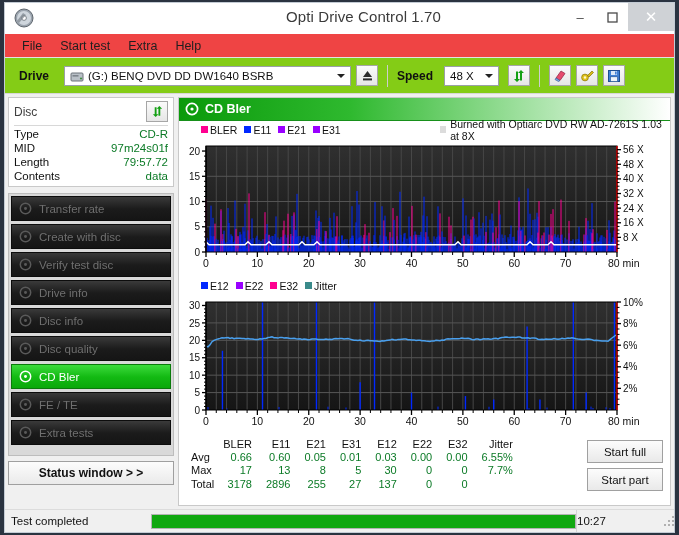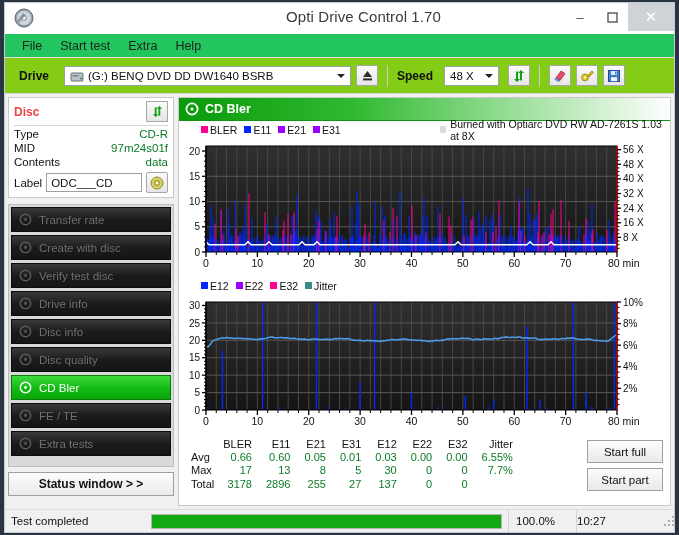--- a/index.html
+++ b/index.html
@@ -28,21 +28,21 @@
   }
   #app-icon{
     position:absolute;left:8px;top:4px;width:22px;height:22px;
   }
   .winbtns{position:absolute;right:0;top:0;display:flex;height:30px;}
   .winbtn{width:32px;height:28px;display:flex;align-items:center;justify-content:center;
           font-size:13px;color:#4a4a4a;}
   .winbtn.close{width:46px;background:#cfd2d6;color:#ffffff;font-size:15px;}
   
   #menubar{
-    height:23px;background:#22c55e;display:flex;align-items:center;
+    height:23px;background:#ef4444;display:flex;align-items:center;
     padding-left:8px;flex:none;border-bottom:1px solid #e2e2e2;
   }
   .menuitem{font-size:12.5px;color:#1f1f1f;padding:2px 9px;}
   
   #drivebar{
     height:35px;flex:none;background:#84cc16;display:flex;align-items:center;
     padding:0 6px;gap:5px;border-bottom:1px solid #d8d8d8;
   }
   #drivebar .lbl{font-size:12px;font-weight:bold;color:#111;margin:0 10px 0 8px;}
   .combo{
@@ -62,21 +62,21 @@
   .sep{width:1px;height:22px;background:#cdcdcd;margin:0 4px;}
   
   #bodyrow{flex:1;display:flex;padding:3px;gap:4px;min-height:0;}
   
   #left{width:166px;display:flex;flex-direction:column;flex:none;}
   #disc-box{
     background:#fff;border:1px solid #c9c9c9;box-sizing:border-box;padding:3px 5px 4px 5px;
   }
   #disc-head{display:flex;align-items:center;justify-content:space-between;
              border-bottom:1px solid #d8d8d8;padding-bottom:3px;}
-  #disc-head .t{font-size:12px;font-weight:bold;color:#ef4444;}
+  #disc-head .t{font-size:12px;font-weight:normal;color:#404040;}
   .disc-row{display:flex;justify-content:space-between;font-size:11.5px;margin-top:2px;}
   .disc-row .k{color:#111;}
   .disc-row .v{color:#0b7a26;}
   #label-row{display:flex;align-items:center;gap:4px;margin-top:4px;}
   #label-row .k{font-size:11.5px;color:#111;}
   #label-input{flex:1;height:19px;background:#fff;border:1px solid #9aa0a6;
                font-size:11.5px;color:#111;display:flex;align-items:center;padding-left:4px;box-sizing:border-box;}
   
   #nav{margin-top:6px;background:#d9d9d9;border:1px solid #bdbdbd;padding:2px;box-sizing:border-box;}
   .navbtn{
@@ -232,33 +232,26 @@
         </div>
         <div class="disc-row">
           <span class="k">Type</span>
           <span class="v">CD-R</span>
         </div>
         <div class="disc-row">
           <span class="k">MID</span>
           <span class="v">97m24s01f</span>
         </div>
         <div class="disc-row">
+          <span class="k">Length</span>
+          <span class="v">79:57.72</span>
+        </div>
+        <div class="disc-row">
           <span class="k">Contents</span>
           <span class="v">data</span>
-        </div>
-        <div id="label-row">
-          <span class="k">Label</span>
-          <span id="label-input">ODC___CD</span>
-          <span class="tbtn" style="border-radius:2px;">
-            <svg width="14" height="14" viewBox="0 0 14 14">
-              <circle cx="7" cy="7" r="6" fill="#d9d36a" stroke="#8d8a32"></circle>
-              <circle cx="7" cy="7" r="3.4" fill="#b5ae3e"></circle>
-              <circle cx="7" cy="7" r="1.3" fill="#ffffff"></circle>
-            </svg>
-          </span>
         </div>
       </div>
 
       <div id="nav">
         <div class="navbtn">
           <svg width="13" height="13" viewBox="0 0 14 14">
               <circle cx="7" cy="7" r="5.6" fill="none" stroke="#5a5a5a" stroke-width="1.6"></circle>
               <circle cx="7" cy="7" r="1.6" fill="#5a5a5a"></circle>
             </svg>
           <span>Transfer rate</span>
@@ -1396,21 +1389,20 @@
         </div>
       </div>
     </div>
   </div>
 
   <div id="statusbar">
     <div class="cell" id="sb-msg">Test completed</div>
     <div id="sb-progout">
       <div id="sb-progfill" style="width: 100%;"></div>
     </div>
-    <div class="cell" id="sb-pct">100.0%</div>
     <div class="cell" id="sb-time">10:27</div>
     <div id="grip">
         <i style="left: 4px; top: 14px;"></i>
         <i style="left: 8px; top: 14px;"></i>
         <i style="left: 8px; top: 10px;"></i>
         <i style="left: 12px; top: 14px;"></i>
         <i style="left: 12px; top: 10px;"></i>
         <i style="left: 12px; top: 6px;"></i>
       </div>
   </div>

